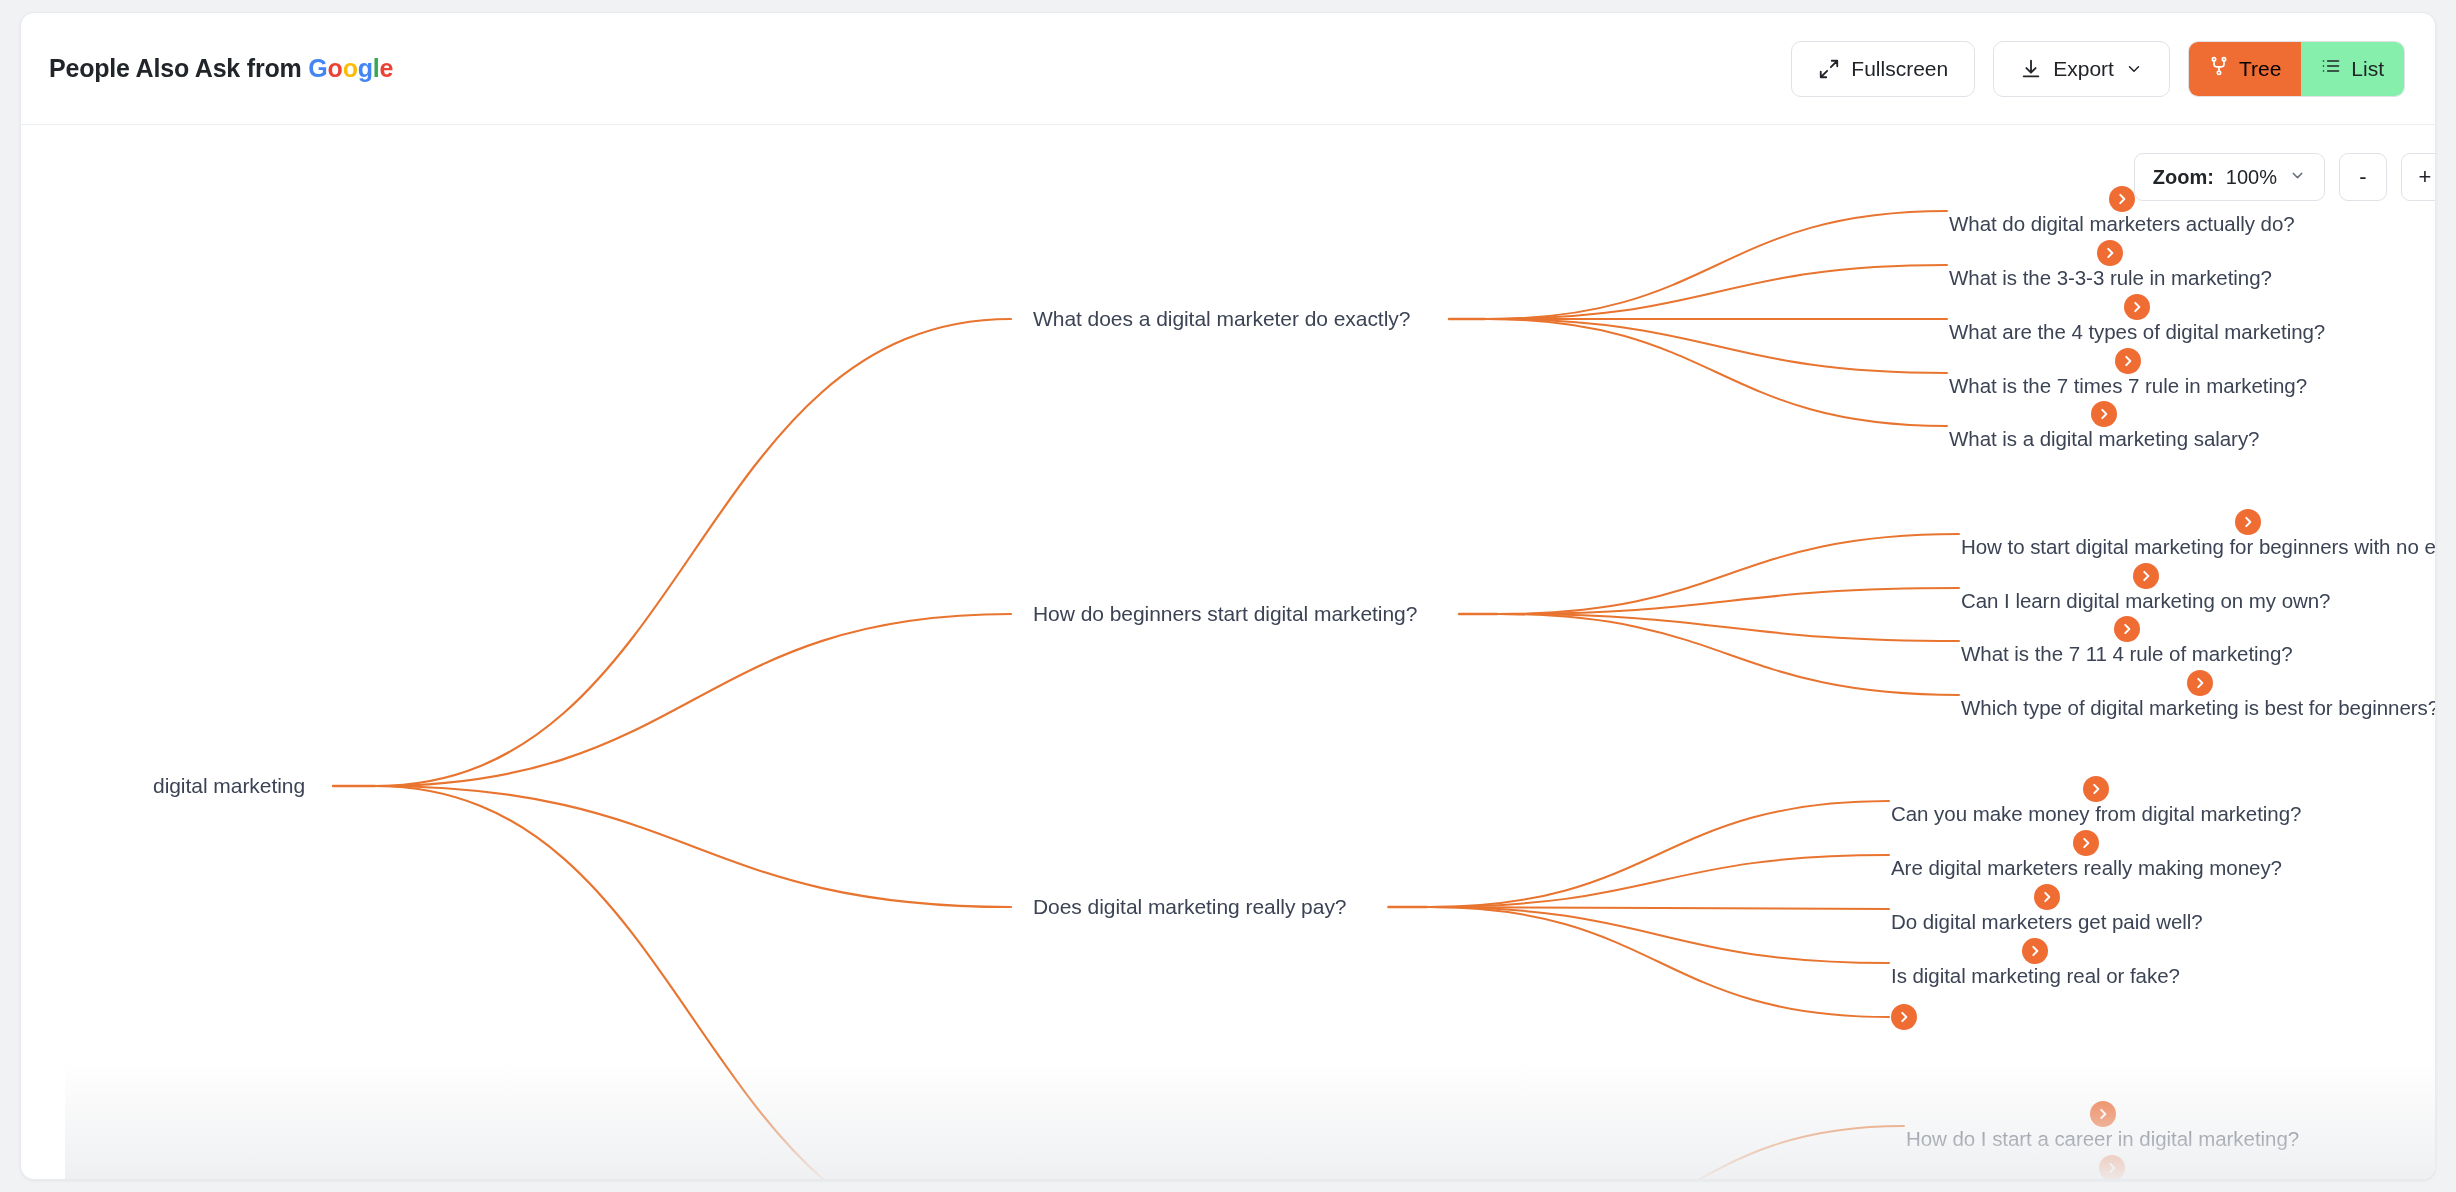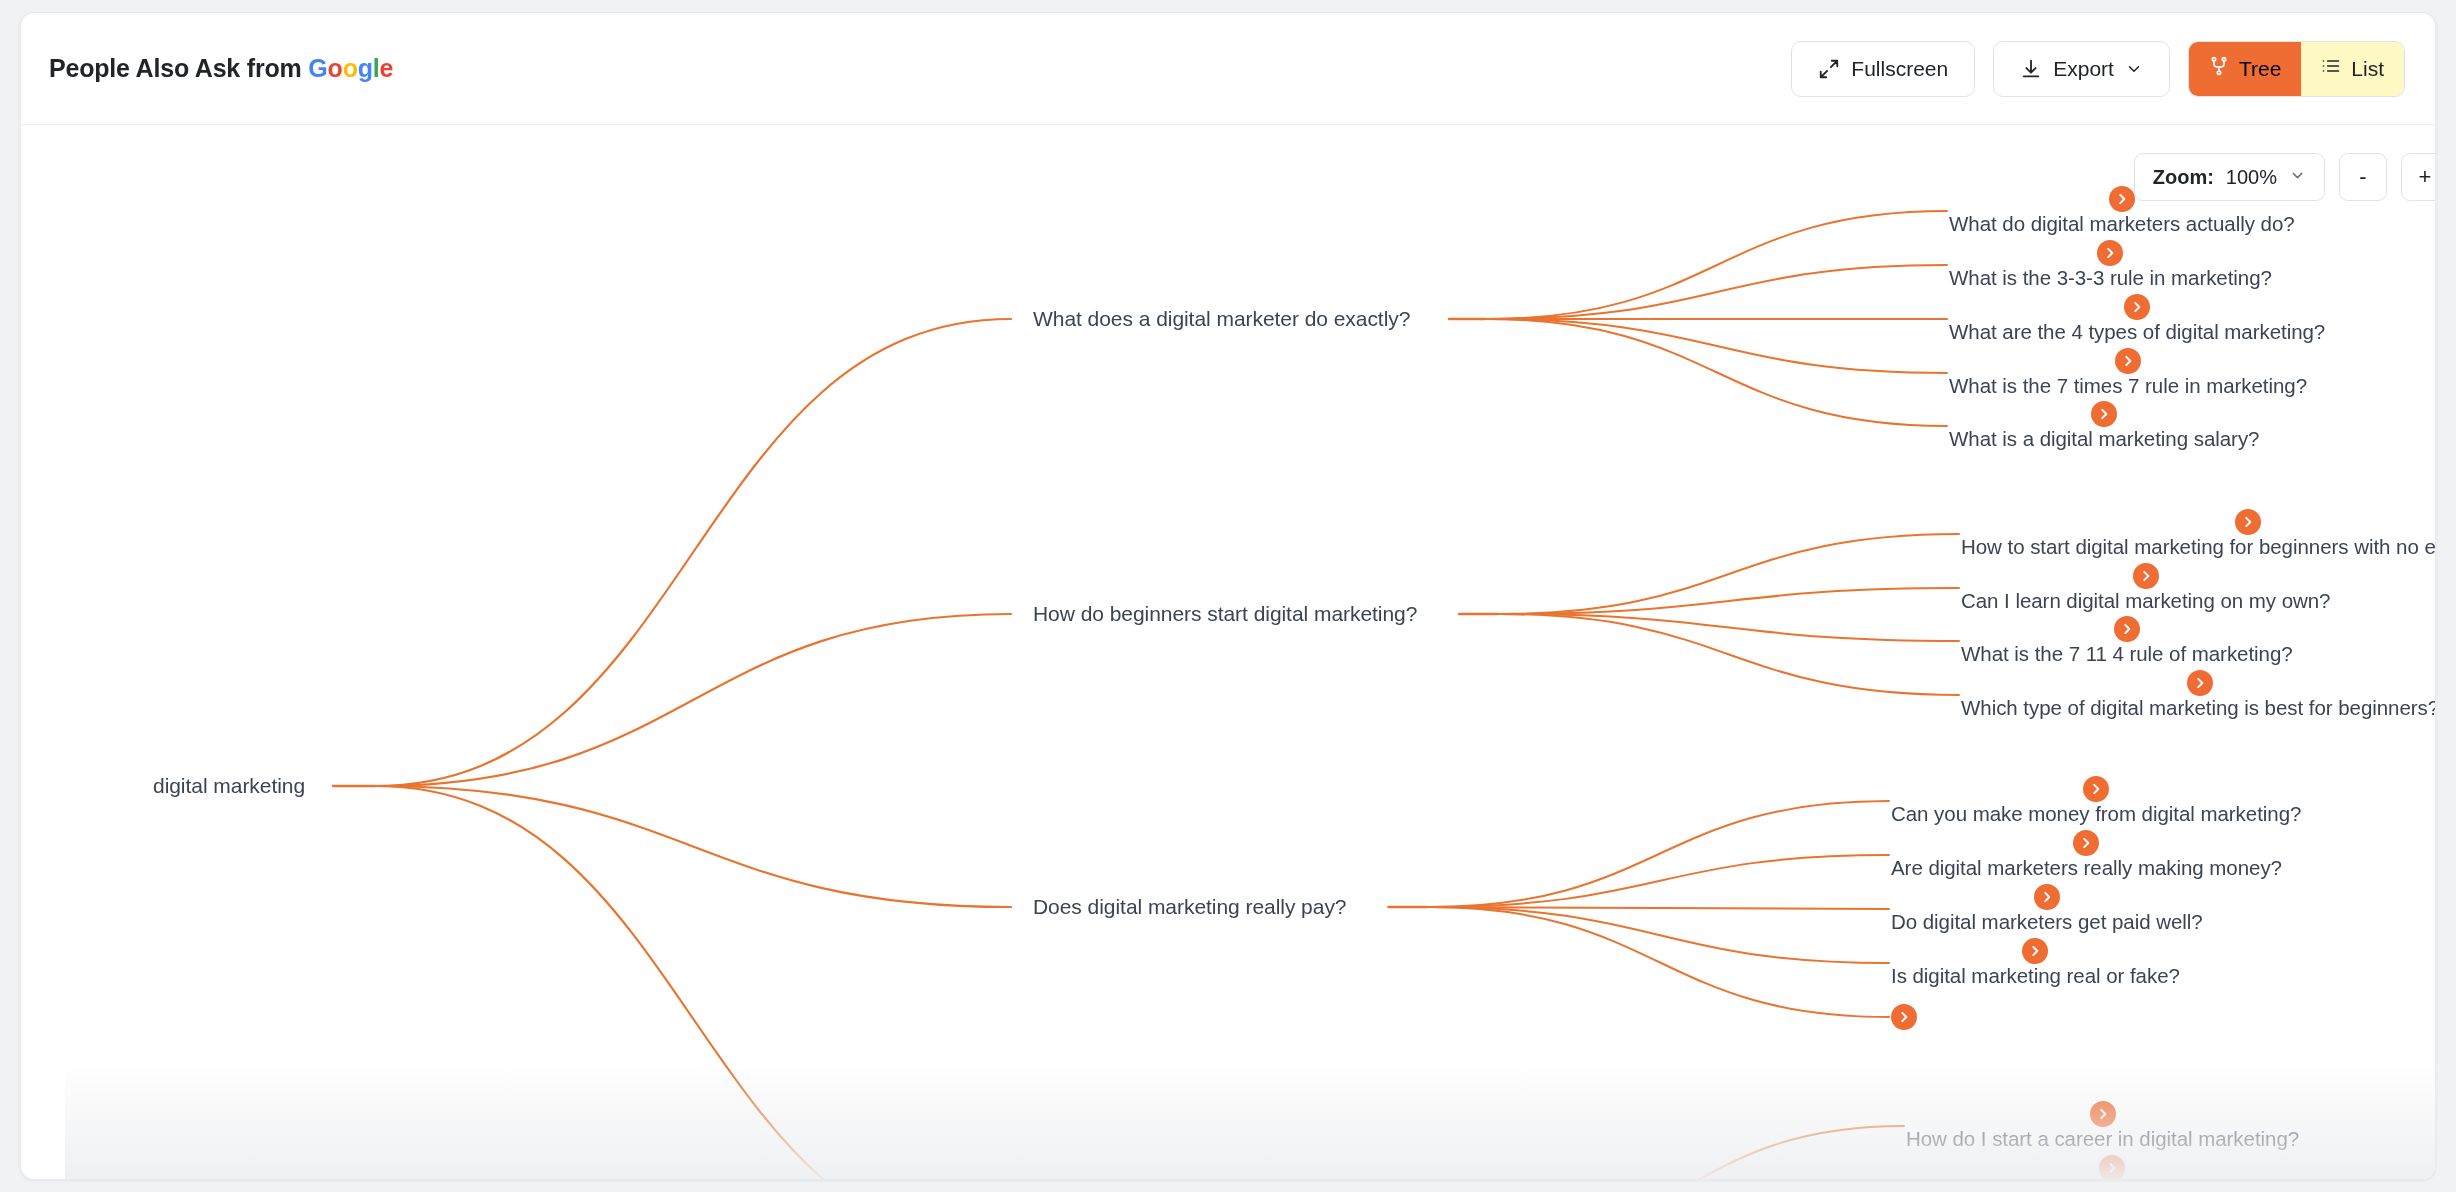--- a/index.html
+++ b/index.html
@@ -79,21 +79,21 @@
     border-radius: 10px;
     overflow: hidden;
     height: 56px;
   }
   .seg-btn {
     display: inline-flex;
     align-items: center;
     gap: 10px;
     padding: 0 20px;
     font-size: 21px;
-    background: #fef9c3;
+    background: #86efac;
     color: #212529;
     cursor: pointer;
     border: none;
   }
   .seg-btn.active { background: #ef6c33; color: #000000; }
 
   
   .canvas {
     position: relative;
     width: 100%;

